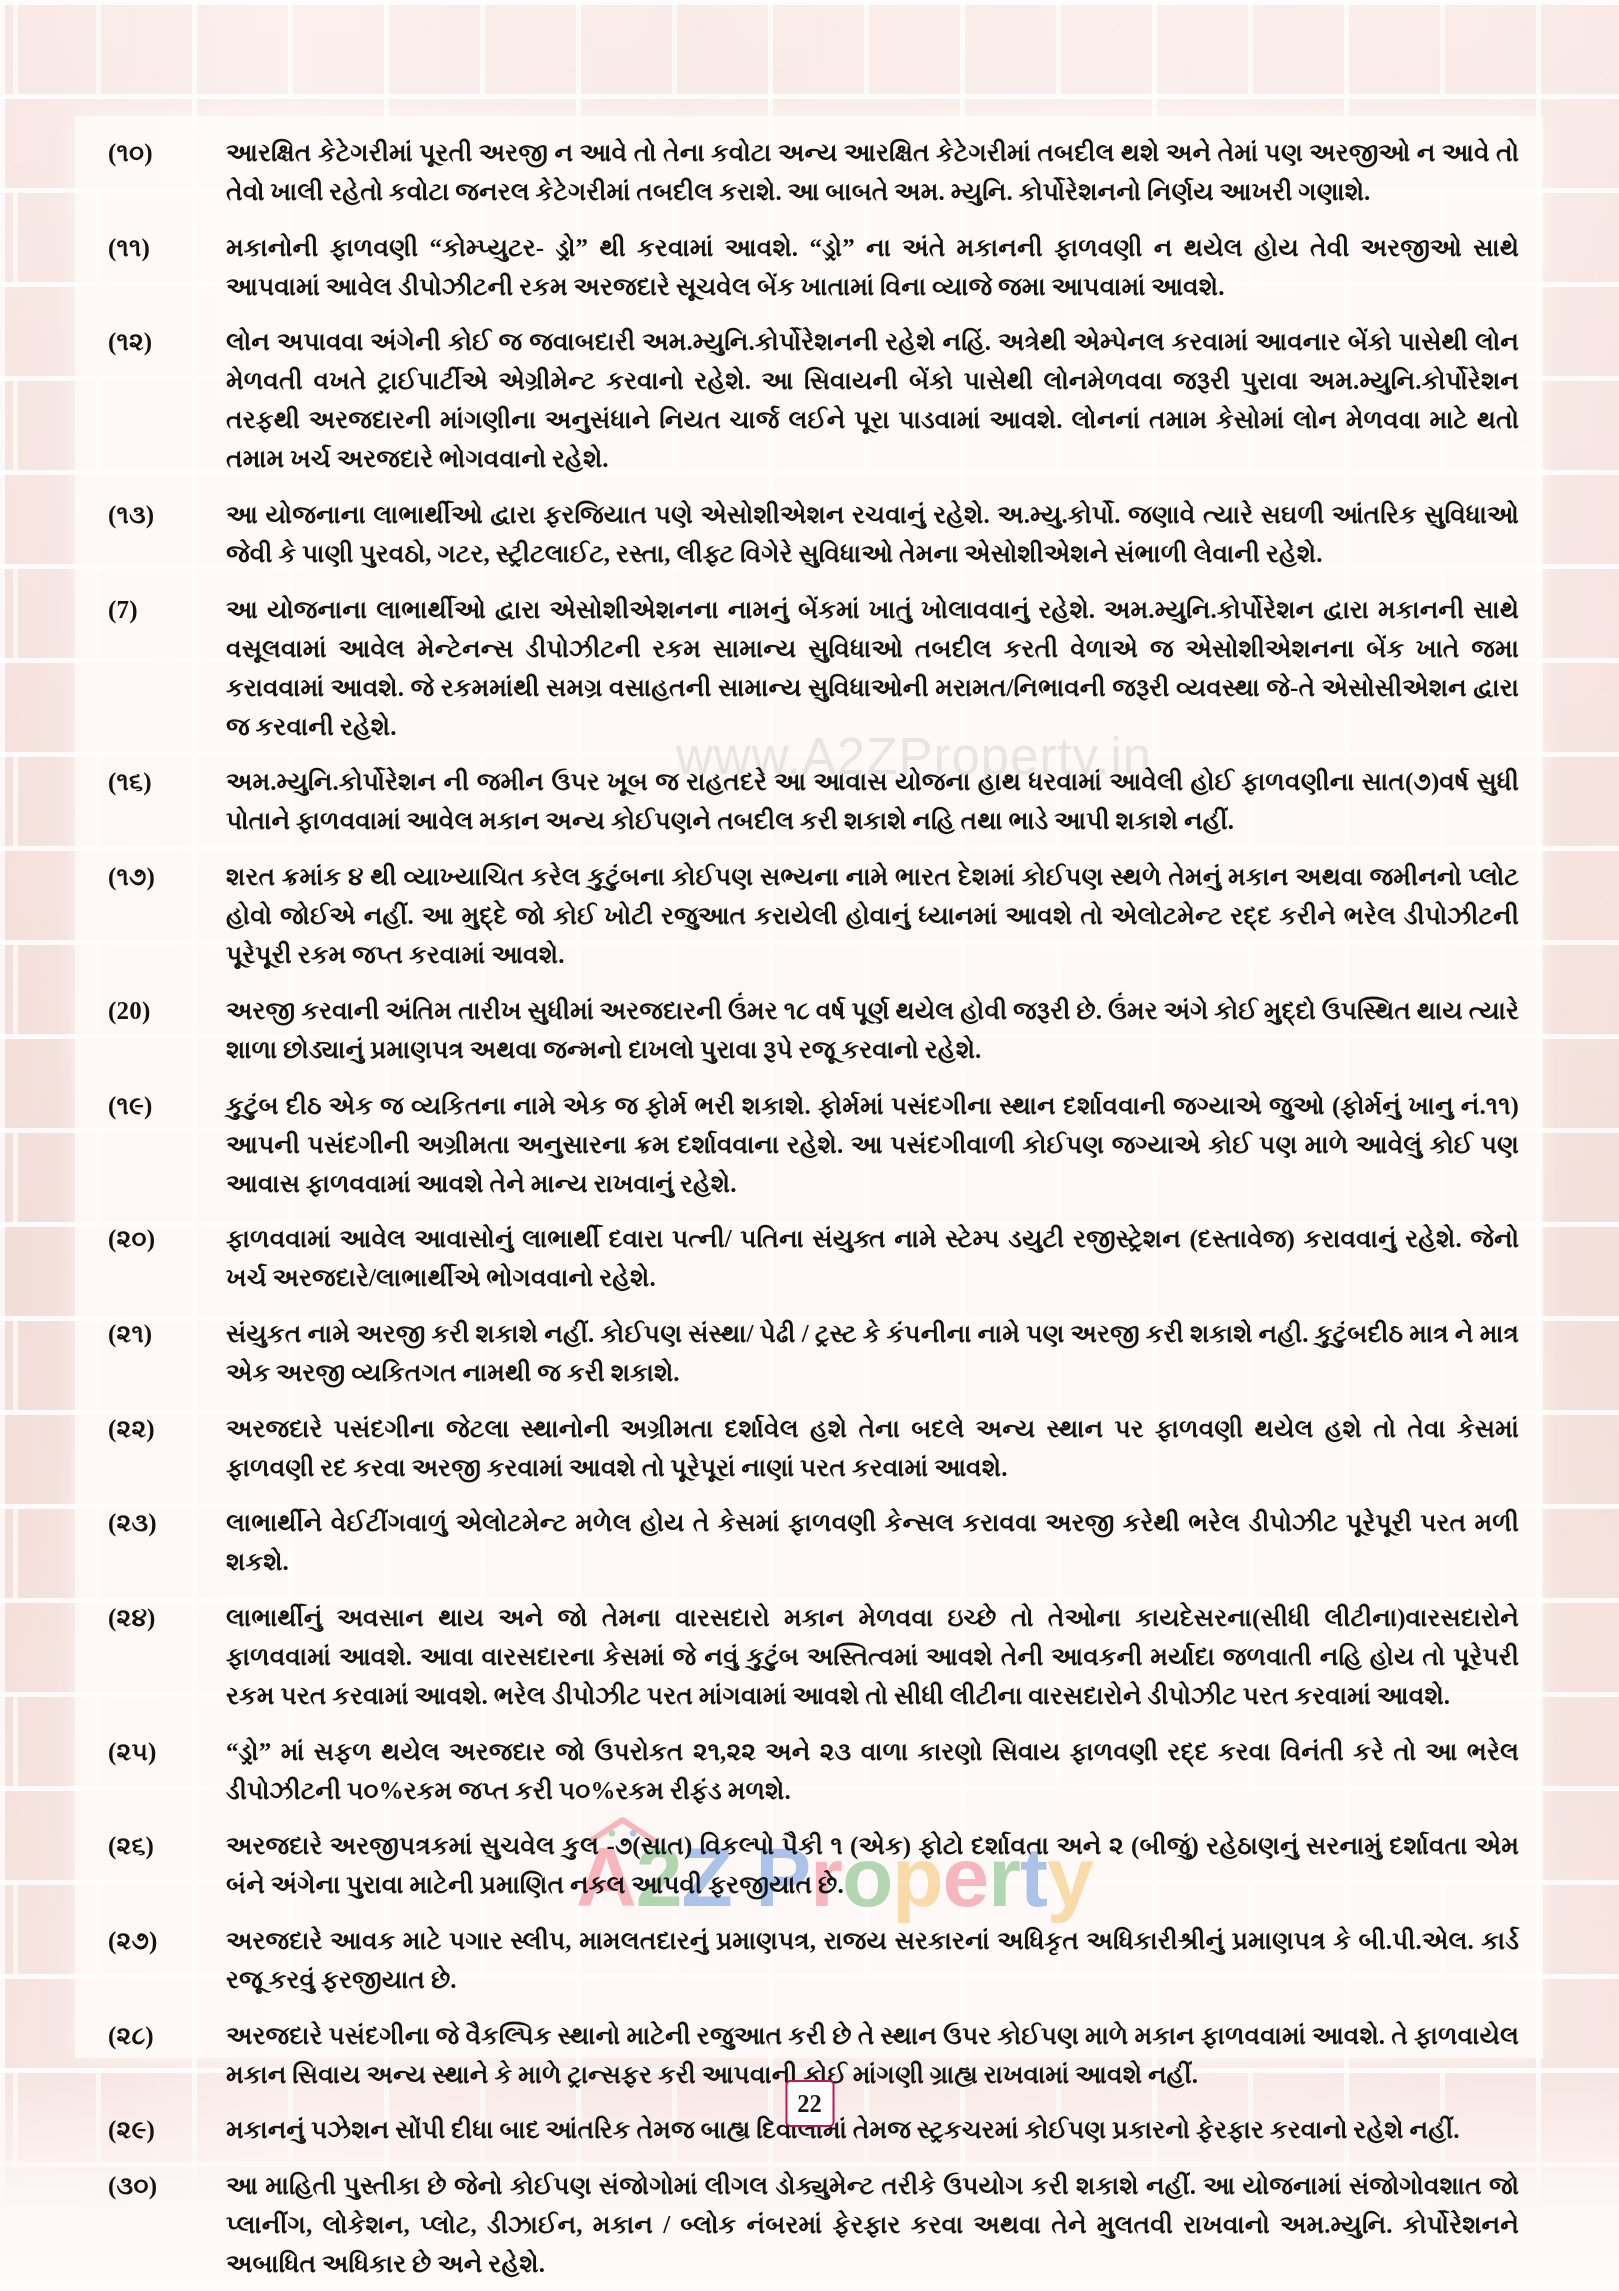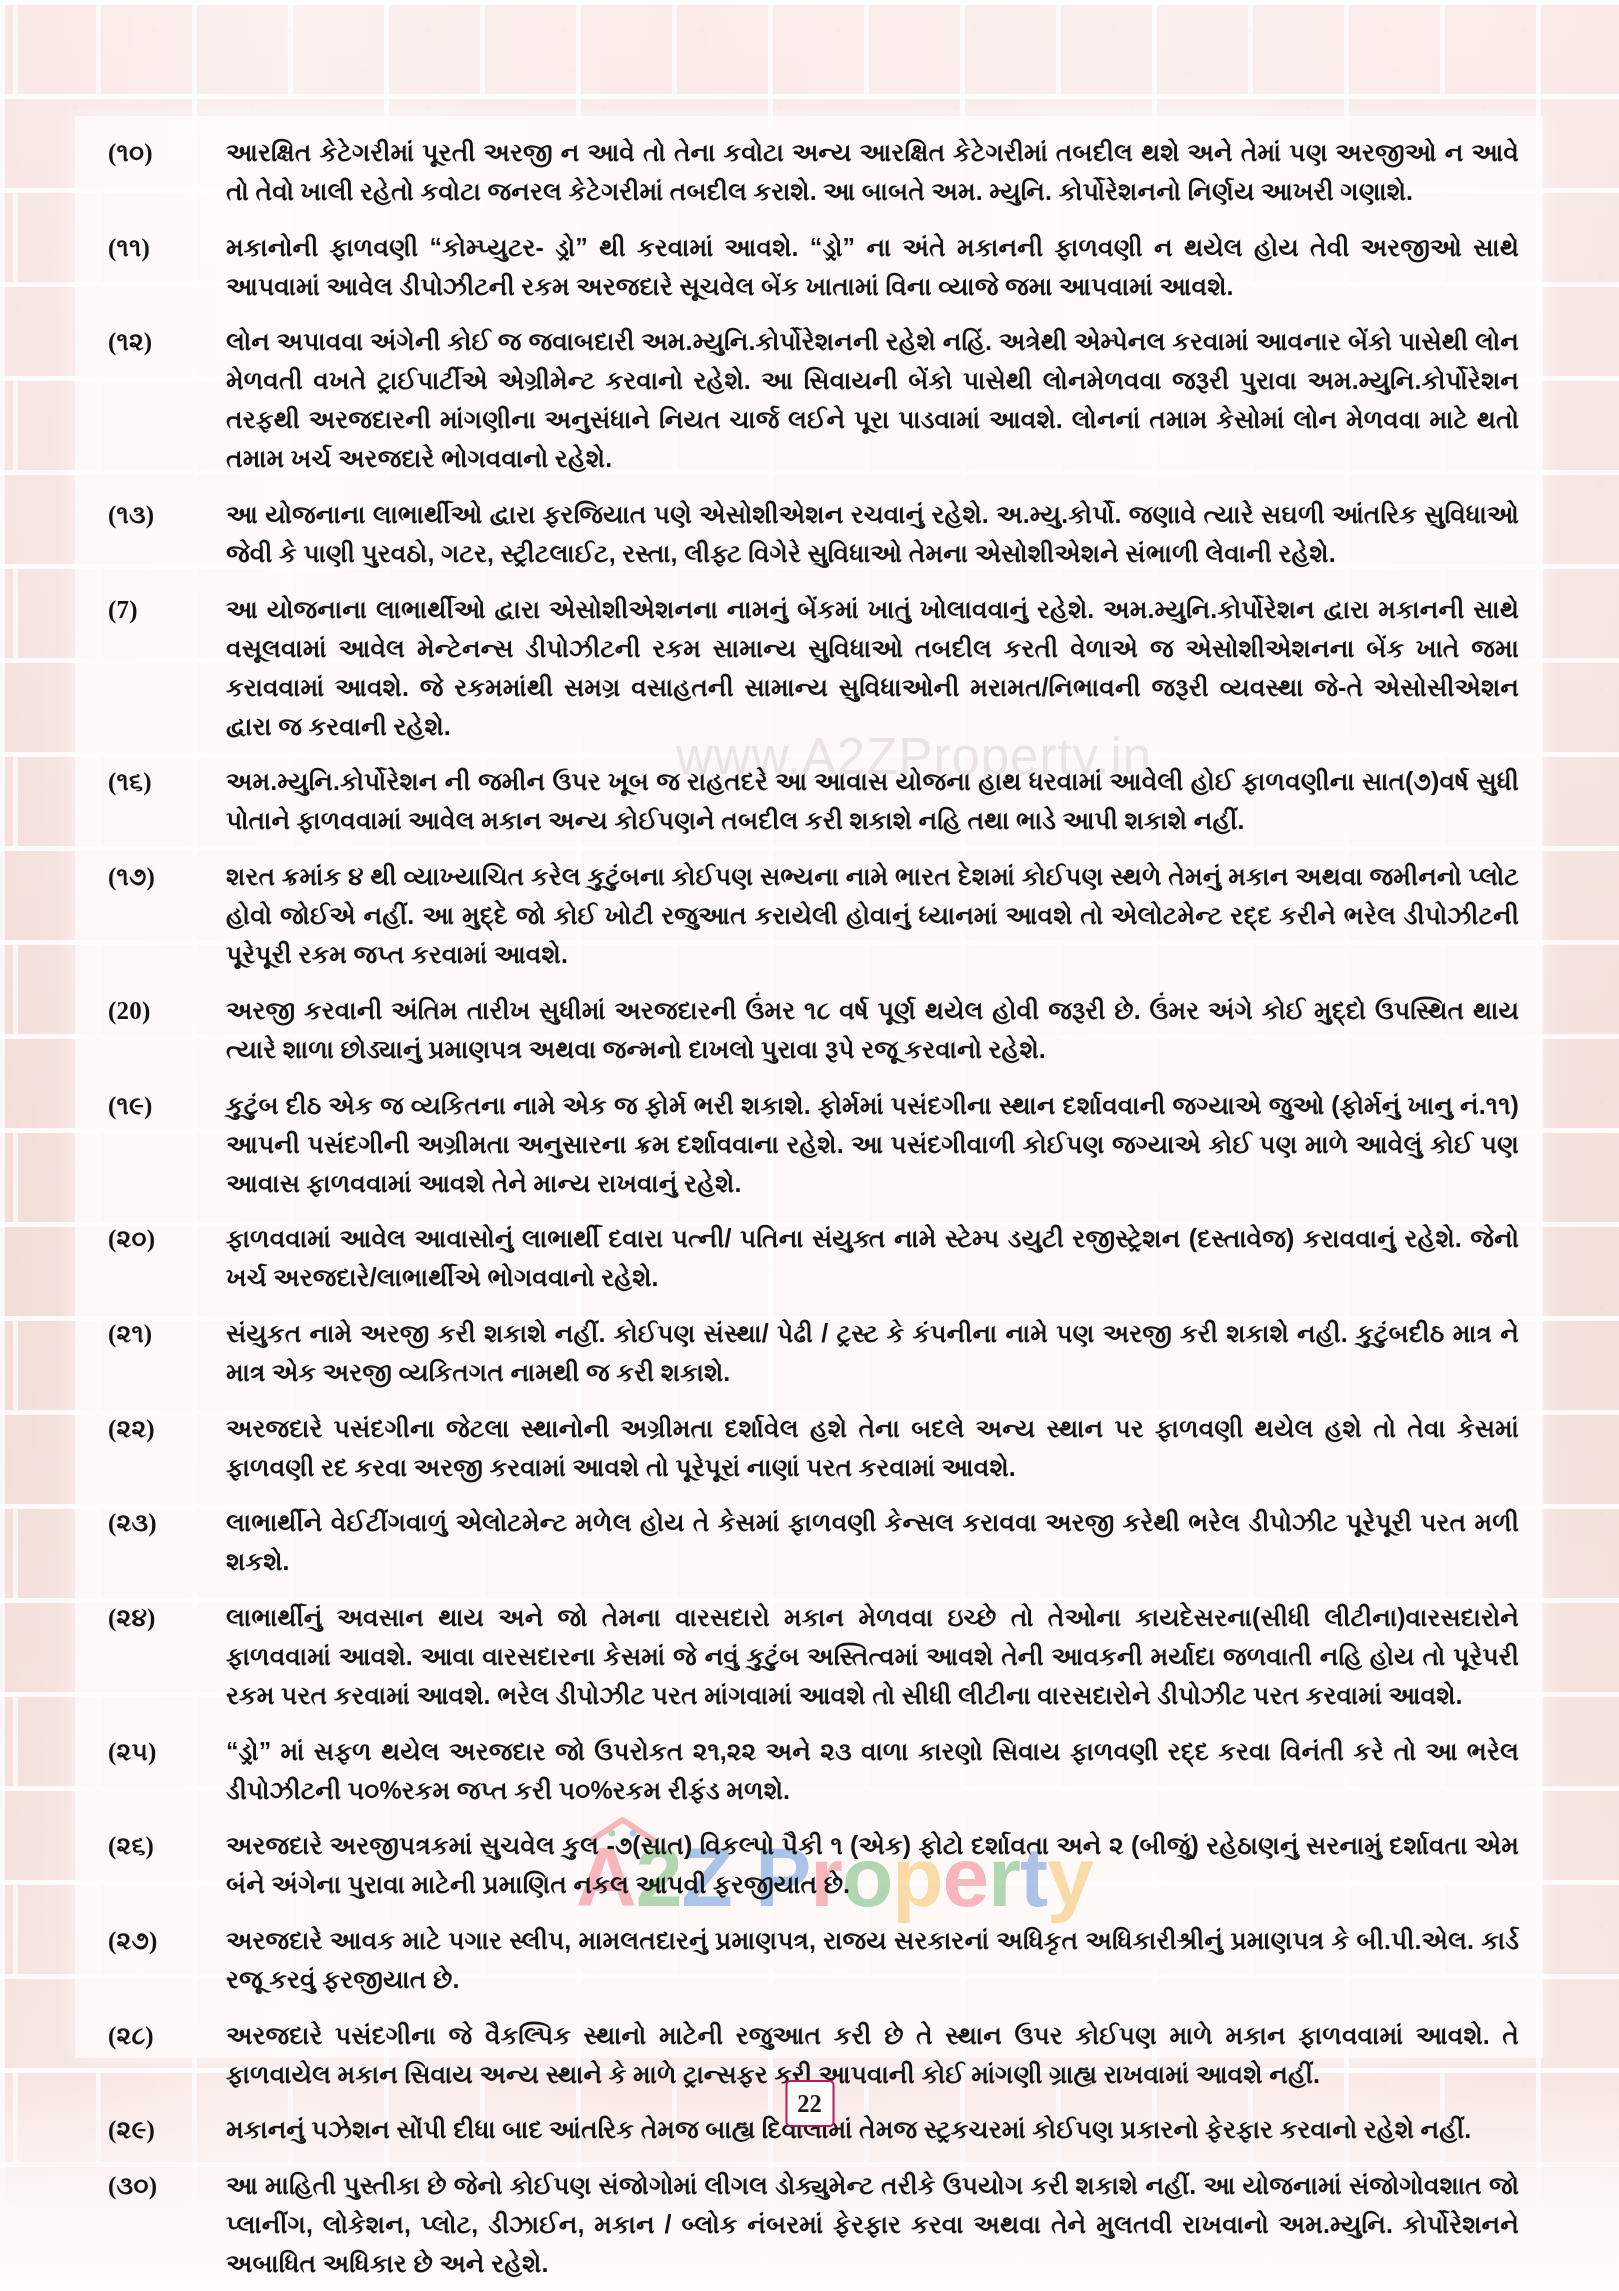--- a/index.html
+++ b/index.html
@@ -160,21 +160,21 @@
     font-family: "Liberation Serif", "DejaVu Serif", serif;
     font-weight: 600;
     letter-spacing: 0.2px;
     white-space: nowrap;
   }
   .clause-text {
     flex: 1 1 auto;
     font-size: 25px;
     line-height: 39px;
     color: #141414;
-    font-family: Liberation Sans, sans-serif;
+    font-family: Liberation Serif, serif;
     font-weight: 600;
     text-align: justify;
     text-justify: inter-word;
     letter-spacing: 0.1px;
     word-spacing: -0.5px;
   }
 
   
   #page-number-box {
     position: absolute;

